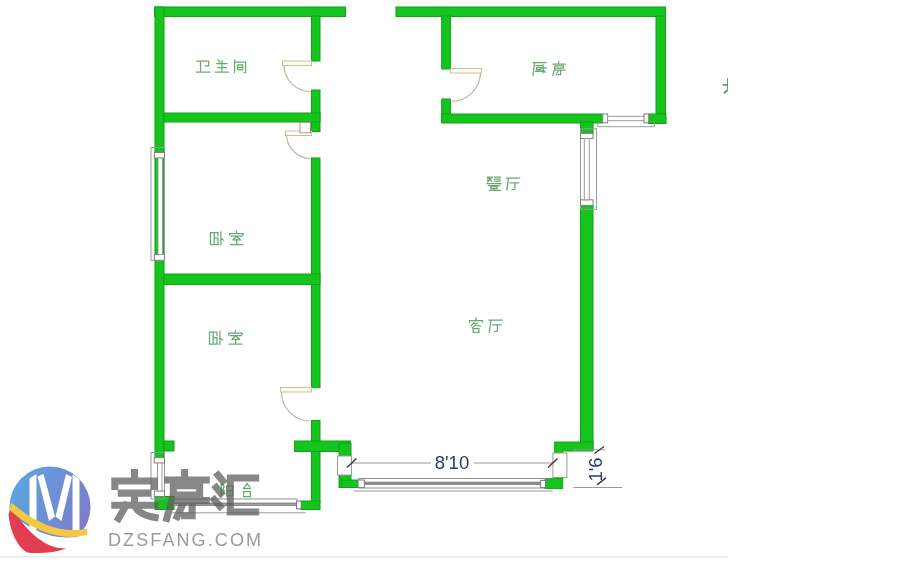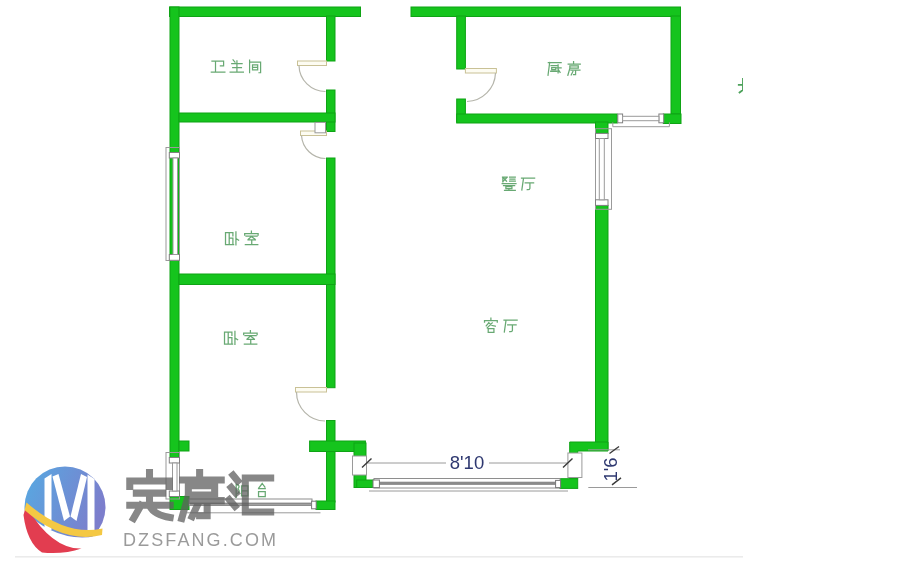--- a/index.html
+++ b/index.html
@@ -1,16 +1,16 @@
 <!DOCTYPE html>
 <html><head>
 <meta charset="utf-8">
 <style>
 html,body{margin:0;padding:0;background:#ffffff;}
-#page{position:relative;width:728px;height:564px;overflow:hidden;background:#eab308;font-family:"Liberation Sans",sans-serif;margin-left:15px;}
+#page{position:relative;width:728px;height:564px;overflow:hidden;background:#eab308;font-family:"Liberation Sans",sans-serif;}
 svg{display:block}
 .lbl{stroke-linecap:square;fill:none}
 </style>
 </head>
 <body>
 <div id="page">
 <svg width="900" height="564" viewBox="0 0 900 564">
 <defs>
 <linearGradient id="logoblue" x1="0" y1="0" x2="1" y2="0.4">
 <stop offset="0" stop-color="#56aae2"></stop>

